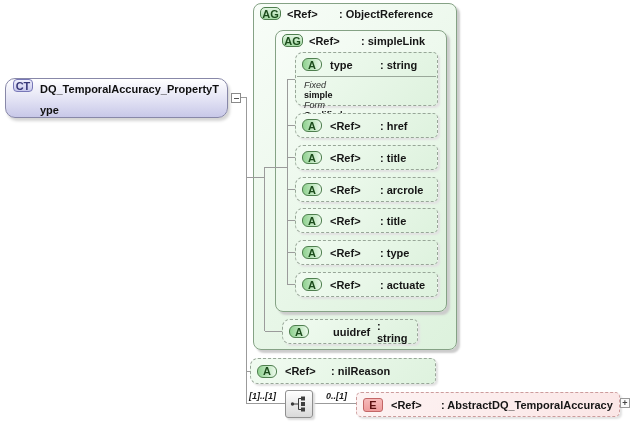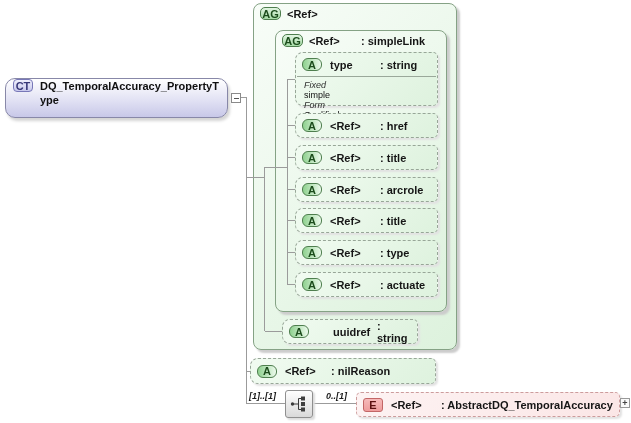--- a/index.html
+++ b/index.html
@@ -34,29 +34,29 @@
   
   .attr{position:absolute;box-sizing:border-box;border:1px dashed #98a698;
         border-radius:8px 5px 5px 8px;
         background:linear-gradient(135deg,#f1fbf1 0%,#def2de 100%);
         box-shadow:2px 2px 2px #e2e2e2;z-index:3;font-size:11px;font-weight:bold;color:#151515;}
   .arow{display:flex;align-items:center;height:23px;padding:0 6px;}
   .sep{height:1px;background:#9aa89a;margin:0 1px;}
   .notes{padding:3px 6px 0 8px;font-size:9px;line-height:10px;}
   .nrow{display:flex;flex-direction:column;}
   .nlab{font-style:italic;font-weight:normal;color:#303030;width:27px;flex:none;}
-  .nval{font-weight:normal;color:#101010;}
+  .nval{font-weight:bold;color:#101010;}
 
   
   #ctbox{position:absolute;left:5px;top:78px;width:223px;height:40px;box-sizing:border-box;
          border:1px solid #8888a8;border-radius:10px;
          background:linear-gradient(180deg,#ffffff 0%,#e2e2f4 55%,#c8c8e8 100%);
          box-shadow:2px 3px 3px #d5d5d5;display:flex;
          padding:0 7px;z-index:3;}
-  #ctname{margin-left:7px;font-size:11px;font-weight:bold;line-height:14px;
+  #ctname{margin-left:7px;font-size:11px;font-weight:bold;line-height:21px;
           word-break:break-all;color:#101010;}
   #ctconn{position:absolute;left:231px;top:93px;width:10px;height:10px;box-sizing:border-box;
           border:1px solid #8a8a8a;background:#ffffff;z-index:3;
           display:flex;align-items:center;justify-content:center;}
   #ctconn .dash{width:5px;height:1px;background:#555555;}
 
   
   #seq{position:absolute;left:285px;top:390px;width:28px;height:28px;box-sizing:border-box;
        border:1px solid #8f8f8f;border-radius:3px;
        background:linear-gradient(180deg,#fefefe,#d9d9d9);
@@ -105,20 +105,21 @@
     <span class="badge b-ct">CT</span>
     <span id="ctname">DQ_TemporalAccuracy_PropertyType</span>
   </div>
   <div id="ctconn">
       <span class="dash"></span>
     </div>
 
   <div class="hdr" style="left:260px;top:7px;">
     <span class="badge b-ag">AG</span>
     <span class="hnm">&lt;Ref&gt;</span>
+    <span>: ObjectReference</span>
   </div>
 
   <div class="hdr" style="left:282px;top:34px;">
     <span class="badge b-ag">AG</span>
     <span class="hnm">&lt;Ref&gt;</span>
     <span>: simpleLink</span>
   </div>
 
   <div class="attr" style="left:295px;top:52px;width:143px;height:54px;">
     <div class="arow">

